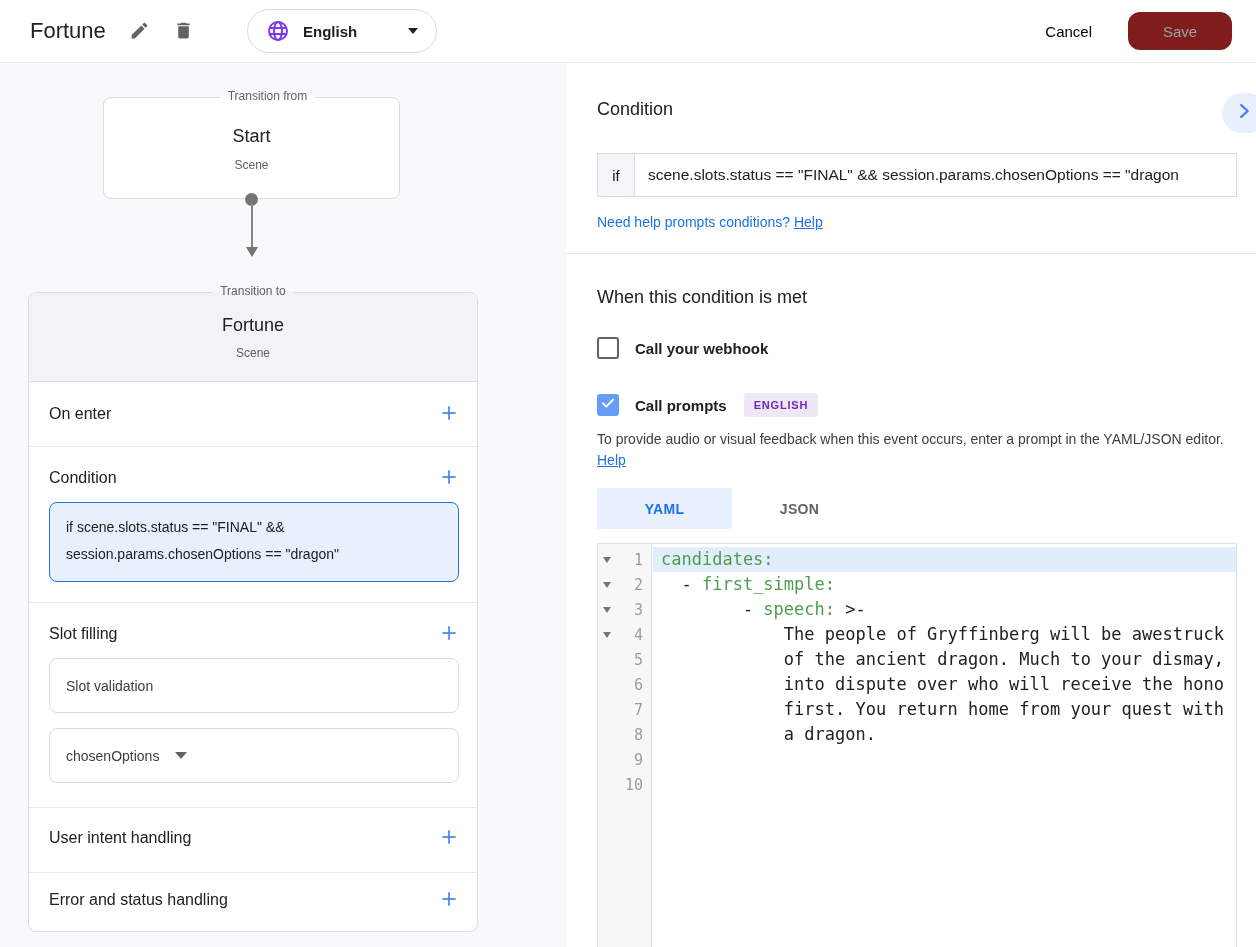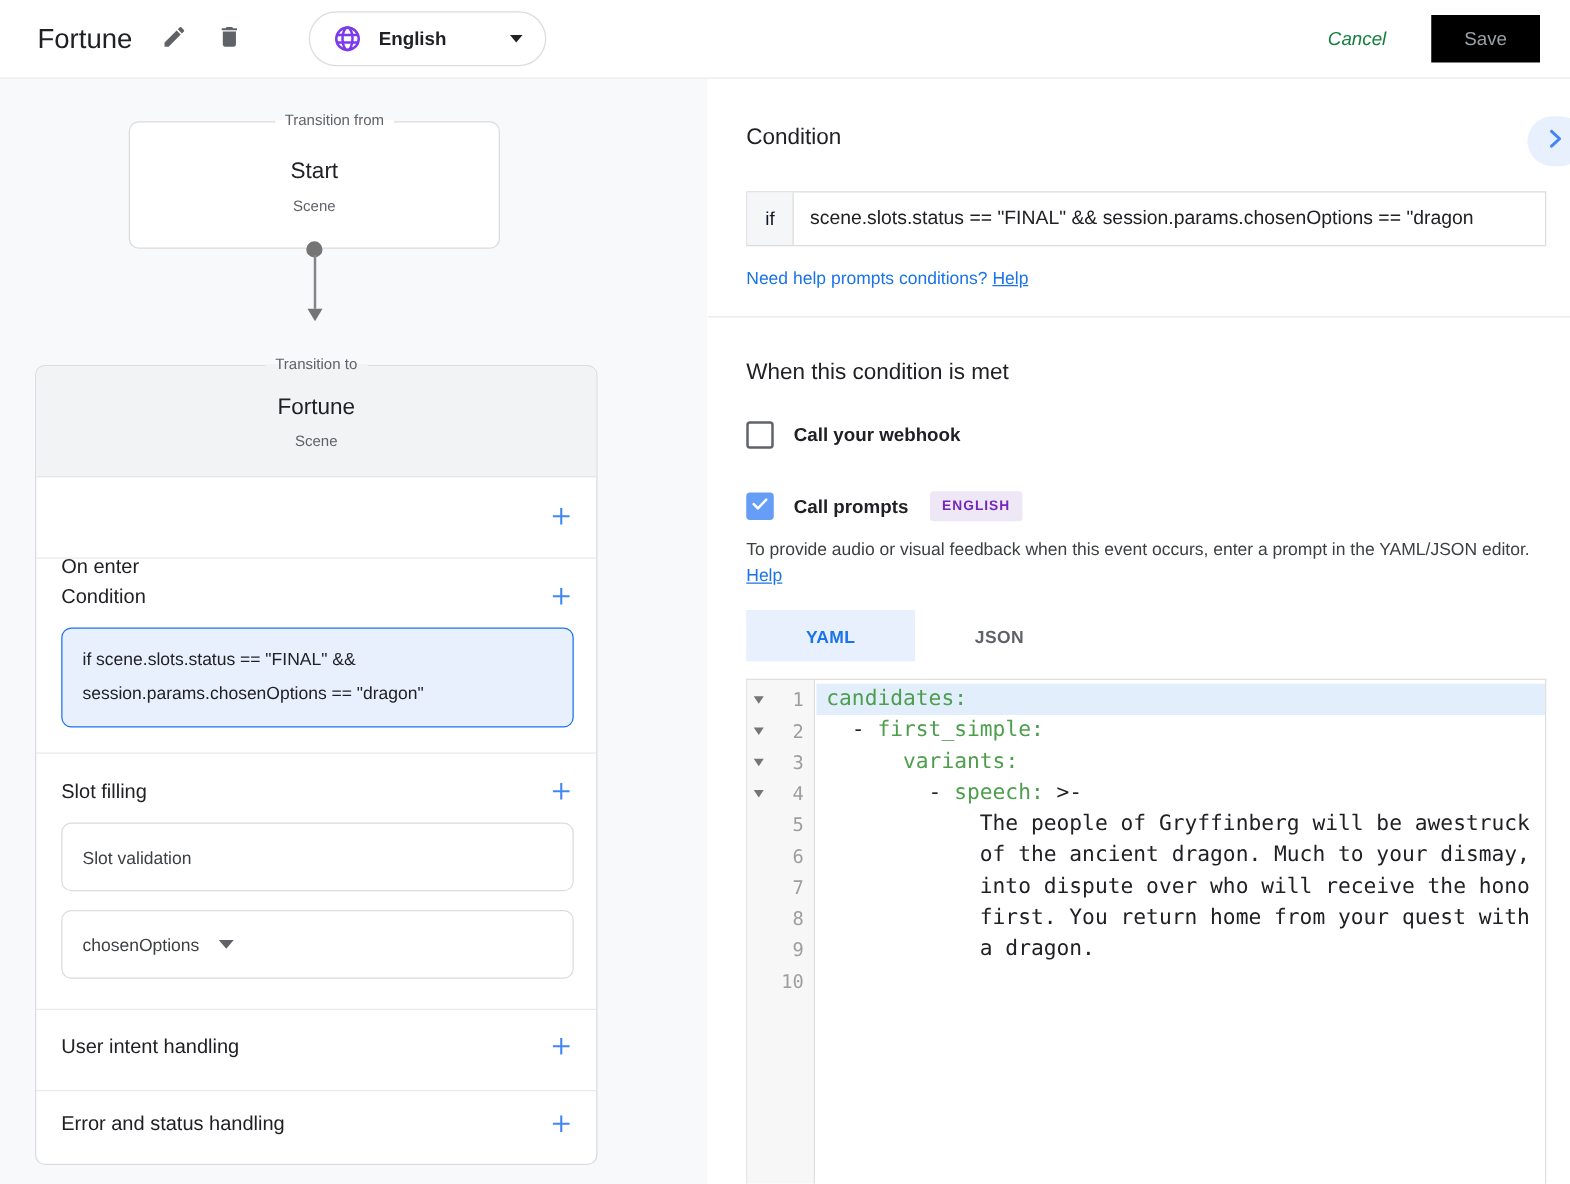--- a/index.html
+++ b/index.html
@@ -12,22 +12,22 @@
   .page-title { position:absolute; left:30px; top:0; height:62px; display:flex; align-items:center;
     font-size:22px; color:#202124; }
   .icon-btn { position:absolute; top:19px; width:26px; height:26px; display:flex; align-items:center;
     justify-content:center; cursor:pointer; }
   .lang-pill { position:absolute; left:247px; top:9px; width:190px; height:44px; border:1px solid #dadce0;
     border-radius:24px; background:#fff; display:flex; align-items:center; padding:0 18px; cursor:pointer; }
   .lang-label { font-size:15px; font-weight:700; color:#202124; margin-left:13px; }
   .caret-down { width:0; height:0; border-left:5px solid transparent; border-right:5px solid transparent;
     border-top:6px solid #202124; margin-left:auto; }
   .topbar-right { position:absolute; right:24px; top:12px; height:38px; display:flex; align-items:center; gap:36px; }
-  .cancel-btn { font-size:15px; color:#15803d; cursor:default;font-style:italic; }
-  .save-btn { width:87px; height:38px; background:#000000; border-radius:0; color:#9aa0a6;
+  .cancel-btn { font-size:15px; color:#000000; cursor:default; }
+  .save-btn { width:104px; height:38px; background:#7f1d1d; border-radius:12px; color:#9aa0a6;
     font-size:15px; display:flex; align-items:center; justify-content:center; cursor:default; }
 
   
   #left-panel { position:absolute; left:0; top:63px; width:566px; height:884px; background:#f8f9fa; }
   .node-box { position:absolute; left:103px; top:34px; width:297px; height:102px; background:#fff;
     border:1px solid #dadce0; border-radius:8px; cursor:pointer; }
   .legend { position:absolute; top:-9px; left:50%; transform:translateX(-50%); font-size:12px;
     color:#5f6368; padding:0 8px; white-space:nowrap; }
   .legend-from { background:linear-gradient(to bottom,#f8f9fa 50%, #ffffff 50%);margin-left:16px; }
   .legend-to { background:linear-gradient(to bottom,#f8f9fa 50%, #f1f3f4 50%); }
@@ -157,21 +157,21 @@
   <div class="conn-line"></div>
   <div class="conn-arrow"></div>
 
   <div id="scene-card">
     <div class="card-header">
       <div class="card-name">Fortune</div>
       <div class="card-type">Scene</div>
     </div>
     <span class="legend legend-to">Transition to</span>
 
-    <div class="sec-label" style="top:112px;margin-top:40px;">On enter</div>
+    <div class="sec-label" style="top:112px;">On enter</div>
     <div class="plus-btn" style="top:108px;">
       <span><svg width="20" height="20" viewBox="0 0 24 24" stroke="#4285f4" stroke-width="2" fill="none">
             <line x1="12" y1="4" x2="12" y2="20"></line>
             <line x1="4" y1="12" x2="20" y2="12"></line>
           </svg></span>
     </div>
     <div class="card-div" style="top:153px;"></div>
 
     <div class="sec-label" style="top:176px;">Condition</div>
     <div class="plus-btn" style="top:172px;">
@@ -308,21 +308,20 @@
           <span class="lnum">9</span>
         </div>
         <div class="g-row">
           <span class="fold-ph"></span>
           <span class="lnum">10</span>
         </div>
       </div>
     <div id="code-col">
         <div class="c-row hl"><span class="seg-k">candidates:</span></div>
         <div class="c-row"><span class="seg-p">  - </span><span class="seg-k">first_simple:</span></div>
-        <div class="c-row"><span class="seg-p">      </span><span class="seg-k">variants:</span></div>
         <div class="c-row"><span class="seg-p">        - </span><span class="seg-k">speech:</span><span class="seg-p"> &gt;-</span></div>
         <div class="c-row"><span class="seg-p">            The people of Gryffinberg will be awestruck</span></div>
         <div class="c-row"><span class="seg-p">            of the ancient dragon. Much to your dismay,</span></div>
         <div class="c-row"><span class="seg-p">            into dispute over who will receive the hono</span></div>
         <div class="c-row"><span class="seg-p">            first. You return home from your quest with</span></div>
         <div class="c-row"><span class="seg-p">            a dragon.</span></div>
         <div class="c-row"></div>
       </div>
   </div>
 </div>

